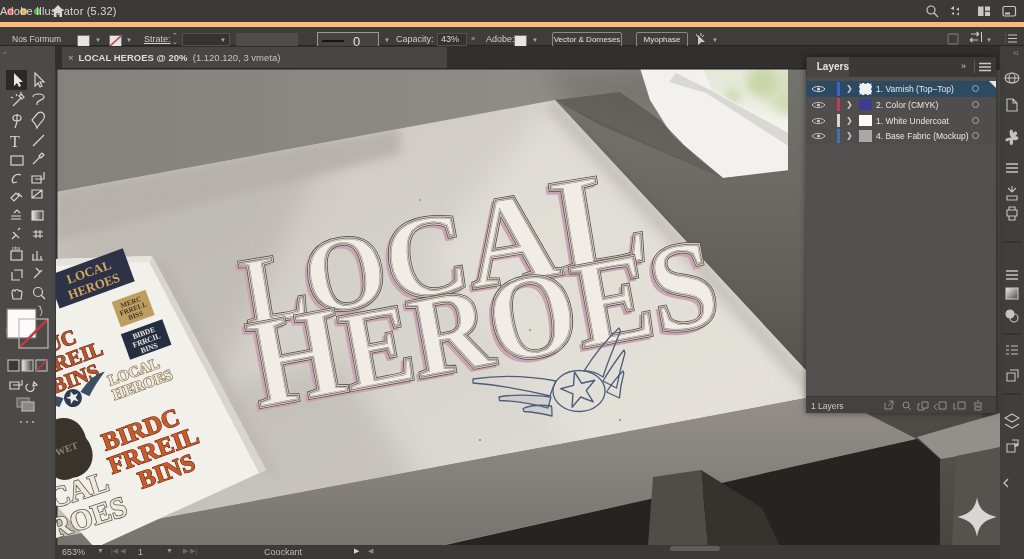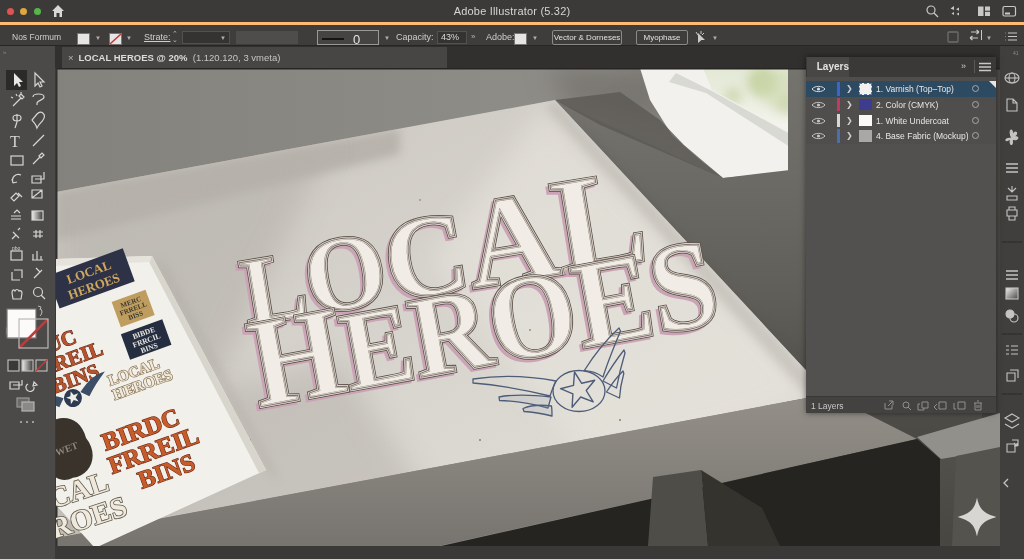--- a/index.html
+++ b/index.html
@@ -1,23 +1,23 @@
 <!DOCTYPE html>
 <html><head><meta charset="utf-8">
 <style>
 *{margin:0;padding:0;box-sizing:border-box}
 html,body{width:1024px;height:559px;overflow:hidden;background:#3a3938;font-family:"Liberation Sans",sans-serif}
 #app{position:relative;width:1024px;height:559px}
 .abs{position:absolute}
 
 #titlebar{left:0;top:0;width:1024px;height:22px;background:#3b3a38}
 .tl{width:7px;height:7px;border-radius:50%;top:8px}
-#title{width:100%;text-align:center;top:5px;font-size:11px;color:#d6d5d3;letter-spacing:.2px}
-
-#optbar{left:0;top:22px;width:1024px;height:24px;background:#3e3d3b;border-top:3px solid #fdba74;border-bottom:1px solid #272625;color:#cfcecd;font-size:9px}
+#title{width:100%;text-align:left;top:5px;font-size:11px;color:#d6d5d3;letter-spacing:.2px}
+
+#optbar{left:0;top:22px;width:1024px;height:24px;background:#3e3d3b;border-top:5px solid #fdba74;border-bottom:1px solid #272625;color:#cfcecd;font-size:9px}
 .ob{top:7px}
 .chev{color:#aeadab;font-size:6px;top:10px}
 .swatch{top:8px;width:13px;height:12px;background:#e6e5e3;border:1px solid #777674}
 .obox{top:6px;height:13px;background:#343332;border:1px solid #525150}
 .obtn{top:5px;height:15px;border:1px solid #8b8a88;border-radius:2px;color:#e2e1e0;font-size:8px;text-align:center;line-height:13px;white-space:nowrap}
 
 #tabbar{left:55px;top:46px;width:945px;height:22px;background:#31302e}
 #tab{left:7px;top:1px;width:385px;height:21px;background:#474645;color:#dddcda;font-size:10px;line-height:21px}
 
 #toolbar{left:0;top:46px;width:55px;height:513px;background:#4b4a48}
@@ -454,18 +454,30 @@
    <circle cx="22" cy="5" r="3"></circle>
           <path d="M24 7 l3 3"></path>
    <path d="M38 2 h6 v6 h-6 Z M36 4 h-2 v6 h6 v-2"></path>
    <path d="M55 2 h7 v7 h-7 Z M53 4 l-3 3 l3 3"></path>
    <path d="M74 2 h7 v7 h-7 Z M72 9 h-2 v-6"></path>
    <path d="M90 3 h8 M91 3 v7 h6 v-7 M93 5 v3 M95 5 v3 M93 1 h2"></path>
   </svg>
  </div>
 </div>
 
+<div class="abs" id="statusbar">
+ <span class="abs sb" style="left:6px">653%</span>
+ <span class="abs sb" style="left:41px;font-size:7px;color:#9a9997">▼</span>
+ <span class="abs sb" style="left:55px;color:#6b6a68;font-size:7px">|◀ ◀</span>
+ <span class="abs sb" style="left:82px">1</span>
+ <span class="abs sb" style="left:110px;font-size:7px;color:#9a9997">▼</span>
+ <span class="abs sb" style="left:127px;color:#6b6a68;font-size:7px">▶ ▶|</span>
+ <span class="abs sb" style="left:208px">Coockant</span>
+ <span class="abs sb" style="left:298px;font-size:7px;color:#d6d5d3">▶</span>
+ <span class="abs sb" style="left:312px;font-size:7px;color:#8a8987">◀</span>
+ <div class="abs" style="left:614px;top:1px;width:50px;height:5px;border-radius:3px;background:#5f5e5c"></div>
+</div>
 
 <svg class="abs" id="sparkle" viewBox="0 0 52 52">
       <path d="M26 4 C28.5 17 33 21.5 48 26 C33 30.5 28.5 35 26 48 C23.5 35 19 30.5 4 26 C19 21.5 23.5 17 26 4 Z" fill="#d7d6d2"></path>
     </svg>
 
 </div>
 
 </body></html>

